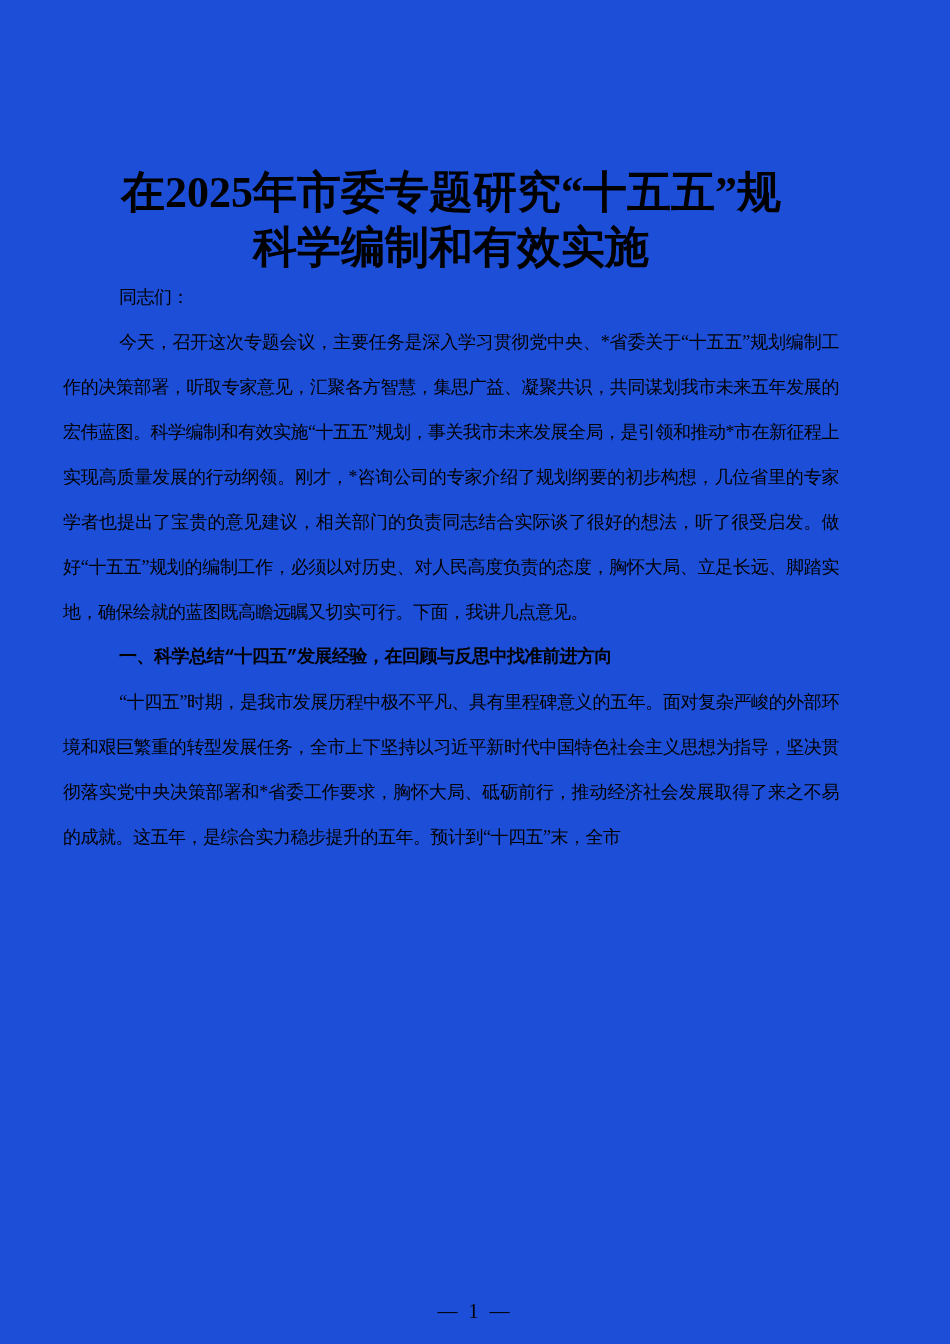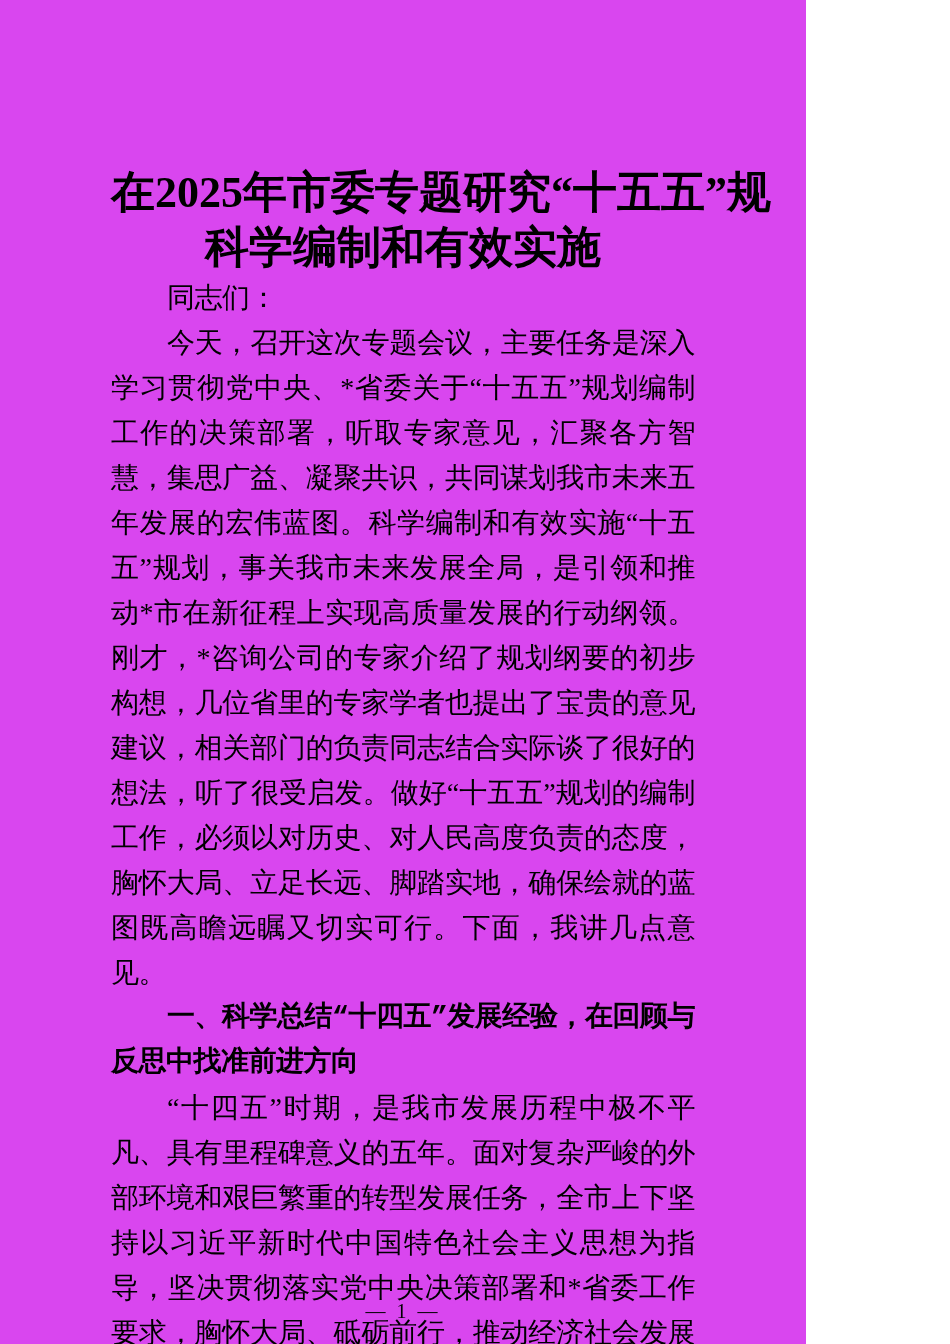--- a/index.html
+++ b/index.html
@@ -9,38 +9,38 @@
   }
   body {
     width: 950px;
     height: 1344px;
     font-family: "Liberation Serif", "DejaVu Serif", serif;
     color: #000000;
     overflow: hidden;
   }
   .page {
     position: relative;
-    width: 806px;
+    width: 950px;
     height: 1344px;
     box-sizing: border-box;
-    padding: 165px 111px 0 111px;
-    background: #d946ef;
+    padding: 165px 111px 0 63px;
+    background: #1d4ed8;
   }
   .doc-title {
     margin: 0;
     text-align: center;
     font-size: 44px;
     line-height: 55px;
     font-weight: bold;
     font-family: "Liberation Serif", "DejaVu Serif", serif;
     letter-spacing: 0;
   }
   .title-line { display: block; white-space: nowrap; }
   .content {
-    font-size: 28px;
+    font-size: 18px;
     line-height: 45px;
     letter-spacing: -0.5px;
     text-align: justify;
   }
   p.para {
     margin: 0;
     text-indent: 56px;
   }
   p.heading {
     font-weight: bold;

